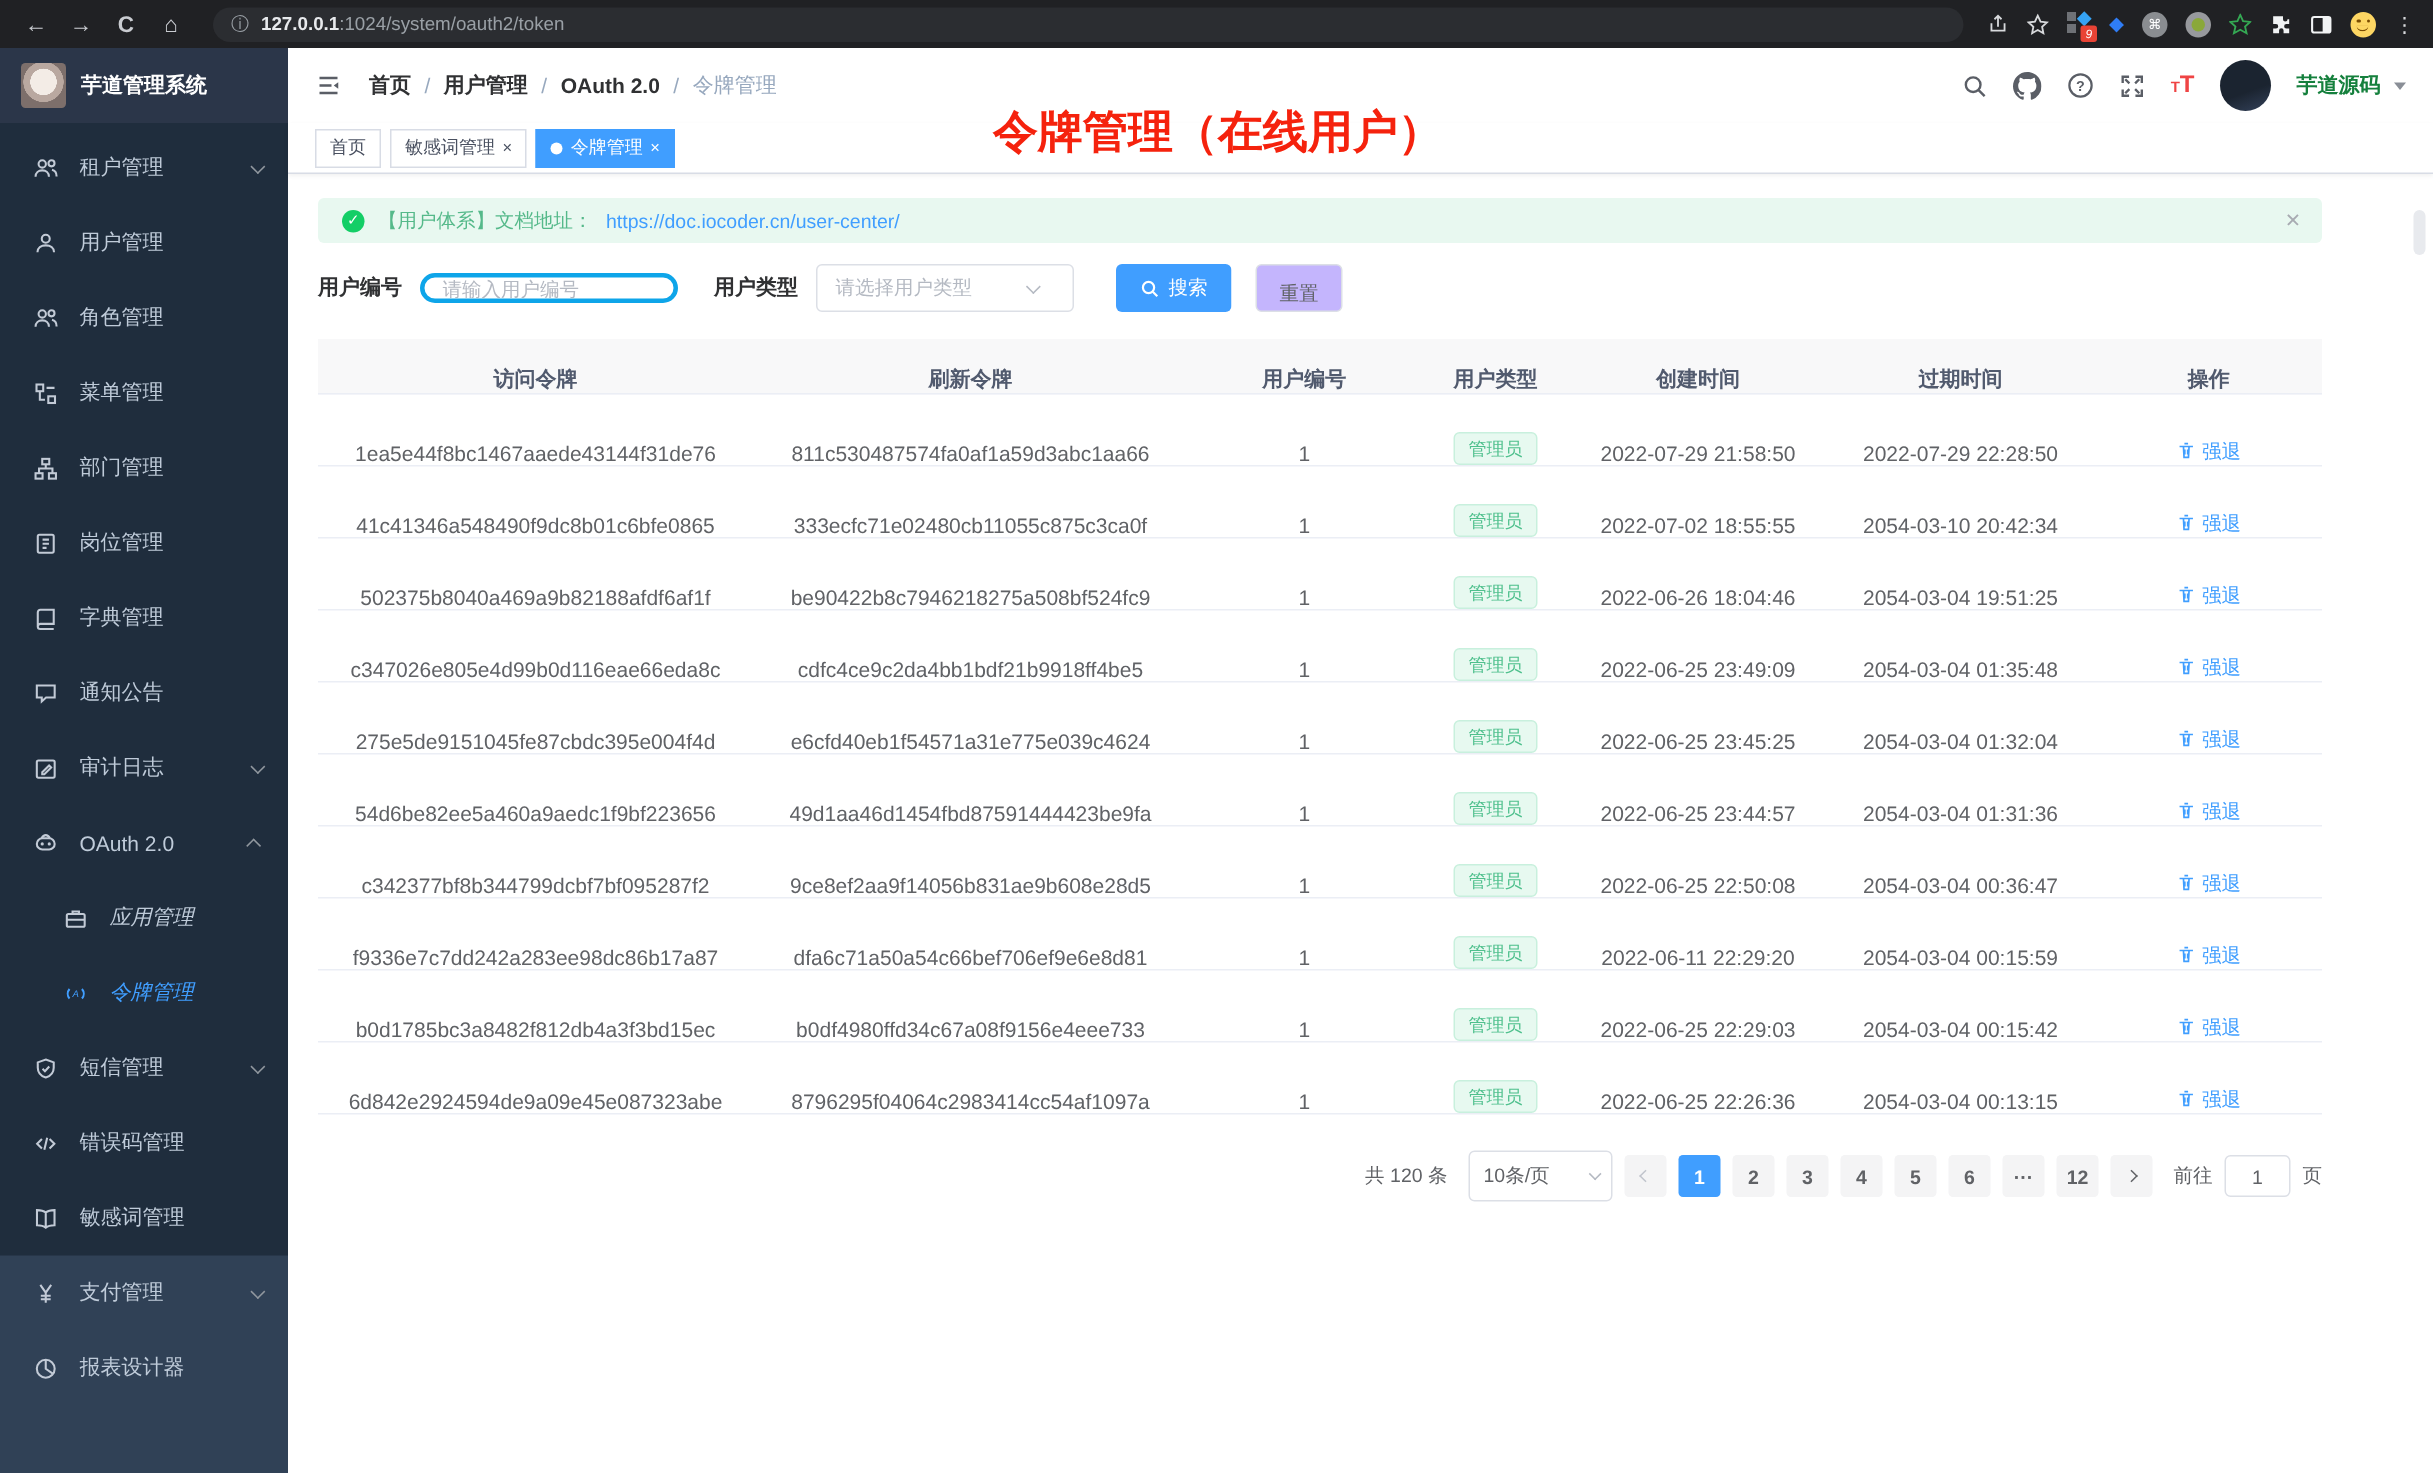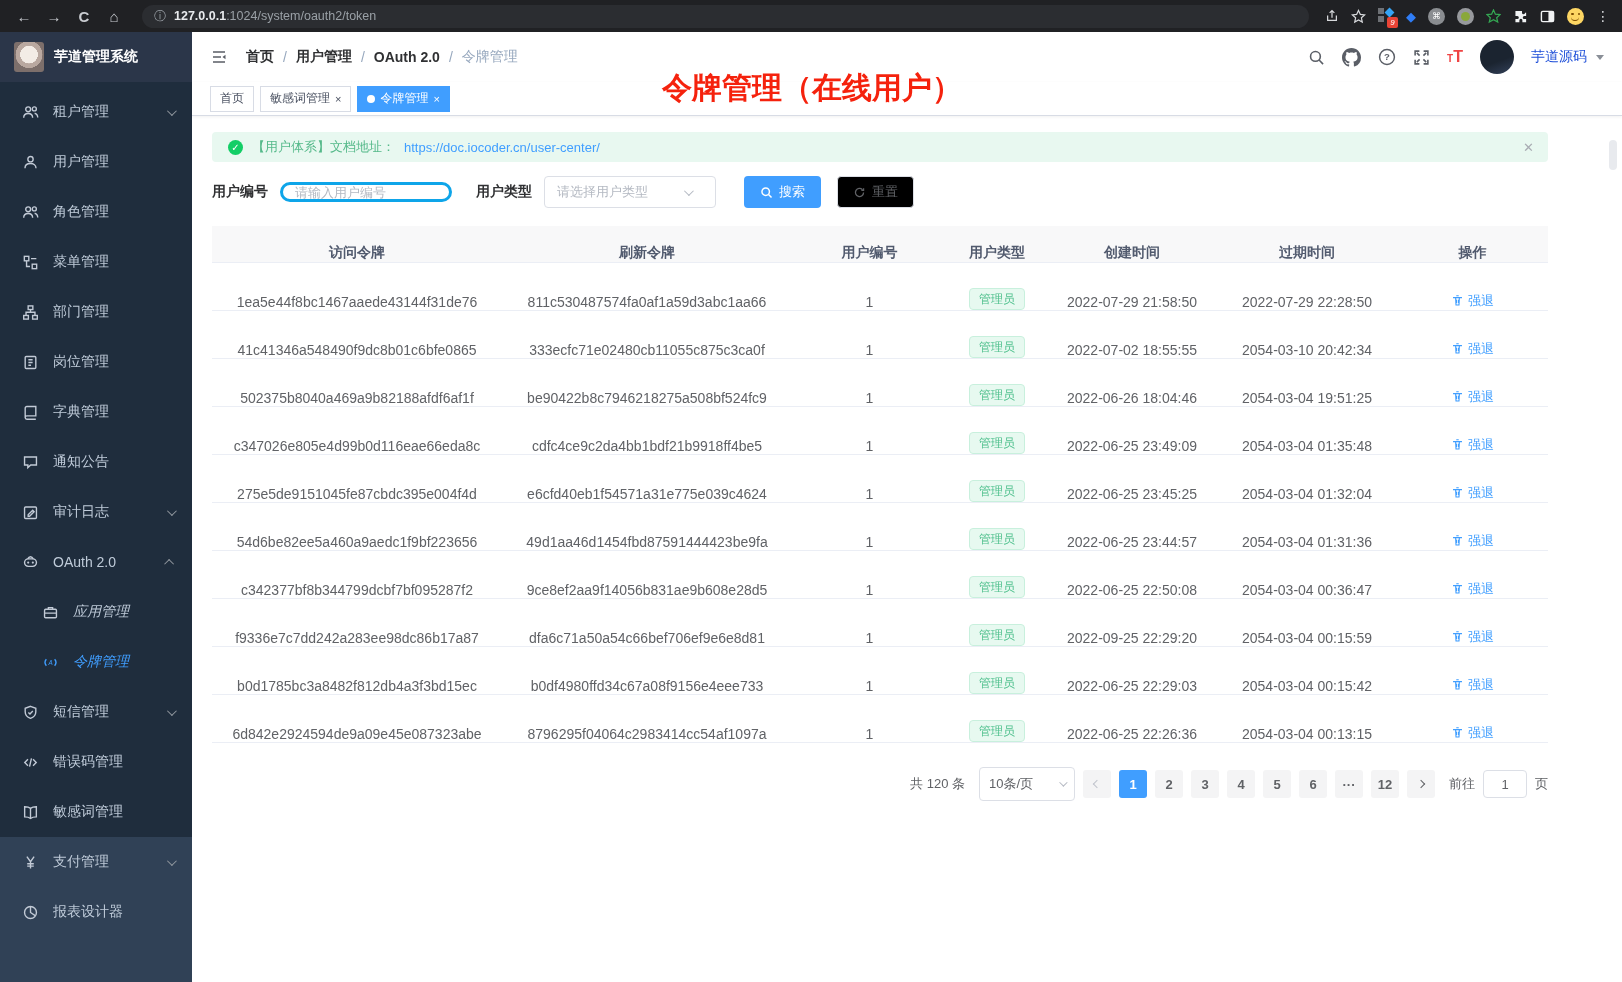--- a/index.html
+++ b/index.html
@@ -53,21 +53,21 @@
   .hamburger { color:#5a5e66; margin-right:18px; cursor:pointer; }
   .crumbs { display:flex; align-items:center; gap:9px; font-size:14px; }
   .crumb { color:#303133; font-weight:600; cursor:pointer; }
   .crumb.last { color:#97a8be; font-weight:400; cursor:default; }
   .crumb-sep { color:#97a8be; font-weight:400; }
   .hdr-right { margin-left:auto; display:flex; align-items:center; gap:17px; color:#5a5e66; }
   .hicon { cursor:pointer; display:flex; align-items:center; }
   .tt-ic { font-weight:700; color:#ef4444; cursor:pointer; }
   .tt-ic .sm { font-size:10px; } .tt-ic .lg { font-size:16px; }
   .avatar { width:34px; height:34px; border-radius:50%; background:linear-gradient(160deg,#1b2430 60%,#33415a); cursor:pointer; }
-  .uname { font-size:14px; color:#1d4ed8; cursor:pointer; }
+  .uname { font-size:14px; color:#15803d; cursor:pointer;font-weight:bold; }
   .caret { width:0; height:0; border-left:4px solid transparent; border-right:4px solid transparent; border-top:5px solid #8a8f97; margin-left:-8px; cursor:pointer; }
 
   .tabbar { height:34px; display:flex; align-items:center; gap:6px; padding:0 18px; border-bottom:1px solid #d8dce5; box-shadow:0 1px 3px rgba(0,0,0,.06); }
   .tab { height:26px; display:flex; align-items:center; gap:5px; border:1px solid #d8dce5; background:#fff; color:#495060; font-size:12px; padding:0 9px; cursor:pointer; white-space:nowrap; }
   .tab .dot { width:8px; height:8px; border-radius:50%; background:#fff; }
   .tab .tclose { font-size:11px; }
   .tab.active { background:#409eff; border-color:#409eff; color:#fff; }
 
   .annotation { position:absolute; left:470px; top:36px; font-size:30px; font-weight:700; color:#f5220d; z-index:9; white-space:nowrap; }
 
@@ -78,21 +78,21 @@
   .alert-close { position:absolute; right:14px; color:#a8abb2; font-size:13px; cursor:pointer; }
 
   .filters { display:flex; align-items:center; margin:4px 0 18px; font-size:14px; }
   .flabel { font-weight:700; color:#303133; margin-right:12px; }
   .finput { width:172px; height:20px; border:3px solid #0ea5e9; border-radius:10px; padding:0 12px; font-size:13px; color:#606266; outline:none; margin-right:24px; font-family:inherit; }
   .finput::placeholder { color:#b4b9c2; }
   .fselect { width:172px; height:32px; border:1px solid #dcdfe6; border-radius:4px; padding:0 24px 0 12px; font-size:13px; color:#b4b9c2; display:flex; align-items:center; justify-content:space-between; margin-right:28px; cursor:pointer; }
   .fselect .chev { border-color:#b4b9c2; }
   .btn { height:32px; border-radius:4px; display:inline-flex; align-items:center; gap:6px; font-size:13px; padding:4px 15px; cursor:pointer; border:1px solid transparent; }
   .btn-primary { background:#409eff; color:#fff; margin-right:16px; }
-  .btn-plain { background:#000000; border-color:#dcdfe6; color:#606266; }
+  .btn-plain { background:#c4b5fd; border-color:#dcdfe6; color:#606266;flex-direction:column; }
 
   .tbl { width:1336px; }
   .tr { display:flex; align-items:flex-end; border-bottom:1px solid #ebeef5; }
   .thead { background:#f8f8f9; height:37px; font-weight:700; color:#515a6e; font-size:14px; }
   .trow { height:48px; color:#606266; font-size:14px; }
   .td { text-align:center; white-space:nowrap; overflow:hidden; }
   .c0{width:290px} .c1{width:290px} .c2{width:155px} .c3{width:100px} .c4{width:170px} .c5{width:180px} .c6{width:151px}
   .tag-success { display:inline-block; background:#e7f9f0; border:1px solid #c8f0dd; color:#4fc08d; border-radius:4px; font-size:12px; padding:3px 9px; line-height:1.2; }
   .act-link { color:#409eff; font-size:13px; display:inline-flex; align-items:center; gap:4px; cursor:pointer; }
 
@@ -564,21 +564,21 @@
                     </svg>
                   </span>
                   <span>强退</span>
                 </span></span>
             </div>
             <div class="tr trow">
               <span class="td c0">f9336e7c7dd242a283ee98dc86b17a87</span>
               <span class="td c1">dfa6c71a50a54c66bef706ef9e6e8d81</span>
               <span class="td c2">1</span>
               <span class="td c3"><span class="tag-success">管理员</span></span>
-              <span class="td c4">2022-09-25 22:29:20</span>
+              <span class="td c4">2022-06-11 22:29:20</span>
               <span class="td c5">2054-03-04 00:15:59</span>
               <span class="td c6"><span class="act-link">
                   <span>
                     <svg width="13" height="13" viewBox="0 0 16 16" fill="none" stroke="currentColor" stroke-width="1.4">
                       <path d="M2.5 4.5h11M6.5 2.2h3M5.7 4.5l.5 9h3.6l.5-9M6.8 7v4M9.2 7v4"></path>
                     </svg>
                   </span>
                   <span>强退</span>
                 </span></span>
             </div>

